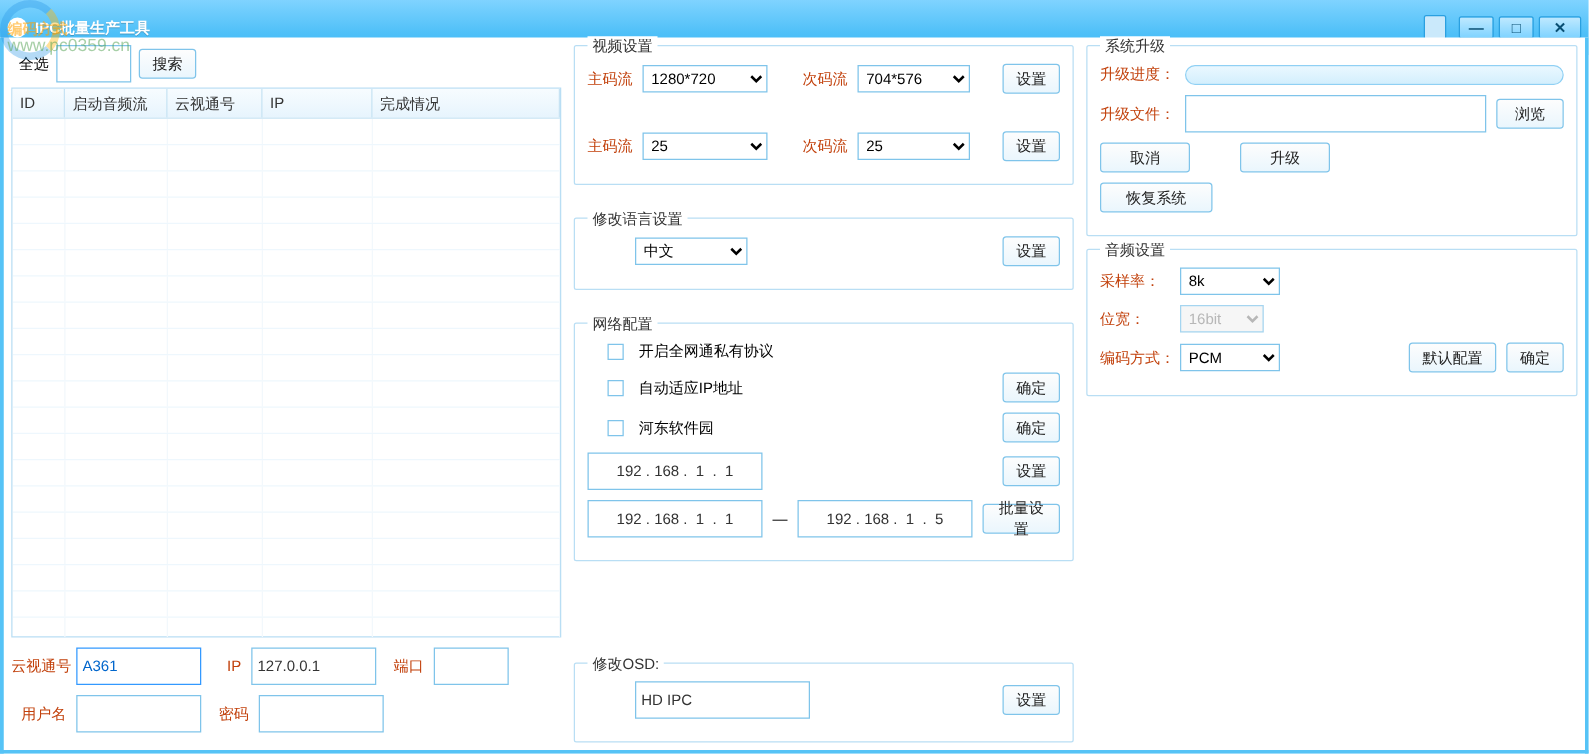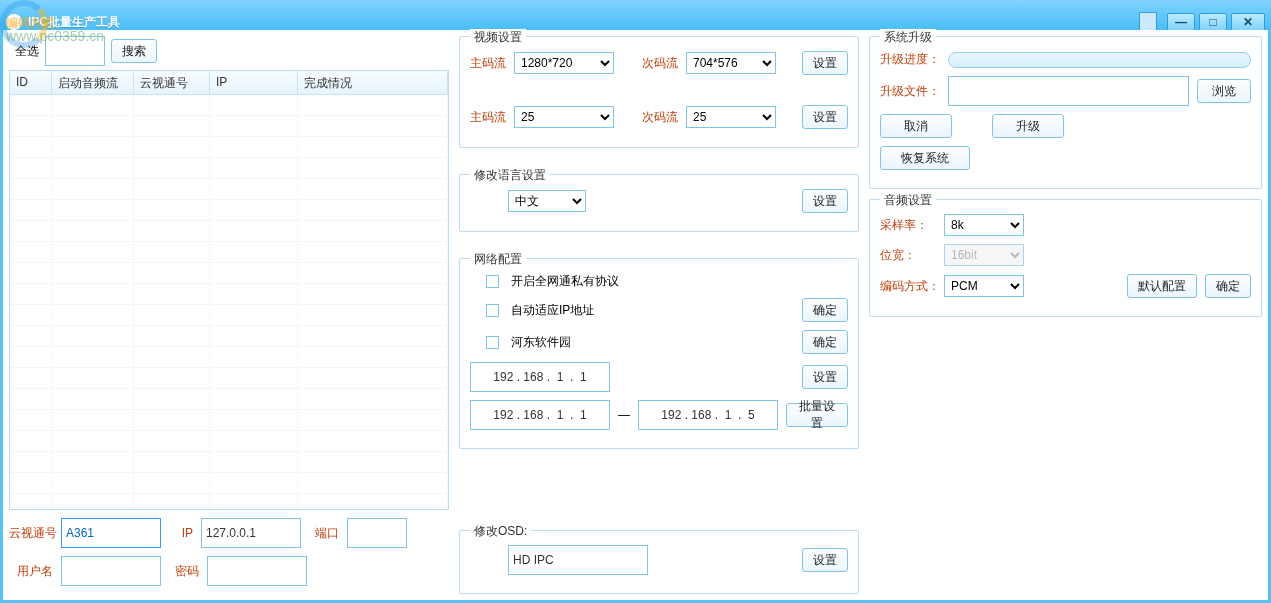--- a/index.html
+++ b/index.html
@@ -282,21 +282,21 @@
         <label>次码流</label>
         <select class="select" style="width:90px"><option>25</option></select>
         <button class="btn push">设置</button>
       </div>
     </div>
 
     <div class="fs">
       <div class="legend">修改语言设置</div>
       <div class="frow">
         <span style="width:30px"></span>
-        <select class="select" style="width:78px"><option>中文</option></select>
+        <select class="select" style="width:90px"><option>中文</option></select>
         <button class="btn push">设置</button>
       </div>
     </div>
 
     <div class="fs">
       <div class="legend">网络配置</div>
       <div class="frow indent">
           <span class="checkbox"></span>
           <span>开启全网通私有协议</span>
         </div>
@@ -357,21 +357,21 @@
     </div>
 
     <div class="fs">
       <div class="legend">音频设置</div>
       <div class="frow">
         <label style="width:56px">采样率：</label>
         <select class="select" style="width:80px"><option>8k</option></select>
       </div>
       <div class="frow">
         <label style="width:56px">位宽：</label>
-        <select class="select" style="width:80px;color:#999;background:#f3f3f3" disabled=""><option>16bit</option></select>
+        <select class="select" style="width:67px;color:#999;background:#f3f3f3" disabled=""><option>16bit</option></select>
       </div>
       <div class="frow">
         <label style="width:56px">编码方式：</label>
         <select class="select" style="width:80px"><option>PCM</option></select>
         <span style="flex:1"></span>
         <button class="btn">默认配置</button>
         <button class="btn">确定</button>
       </div>
     </div>
 

